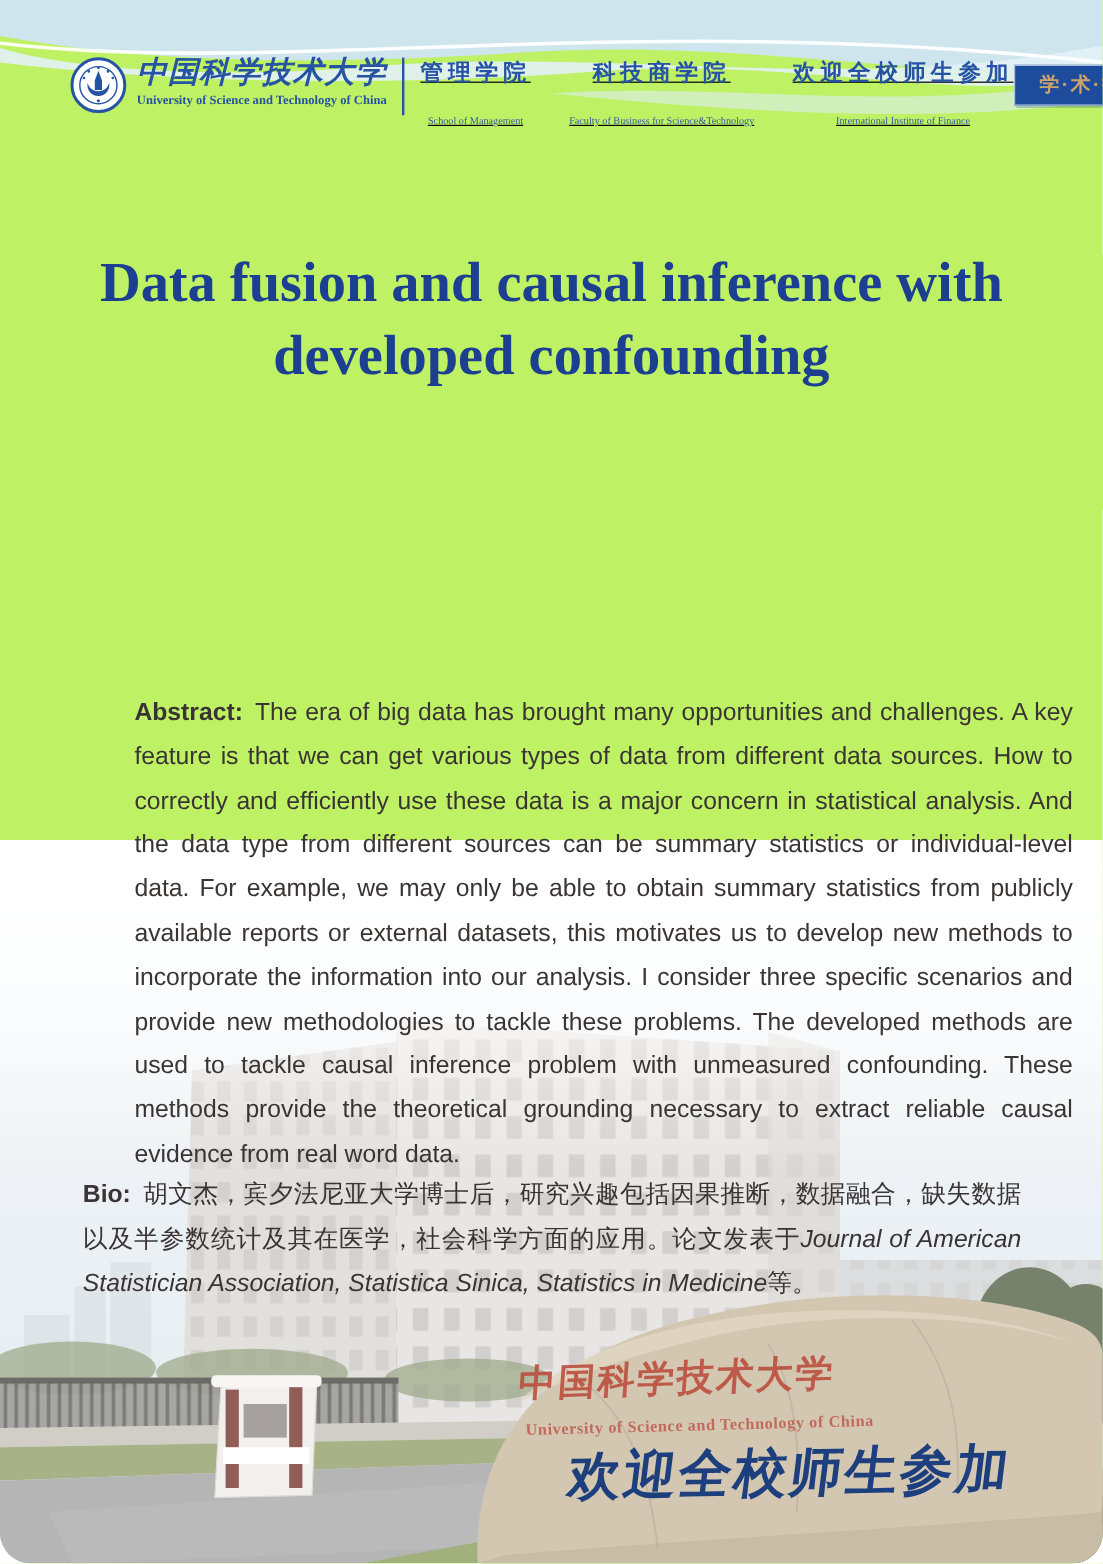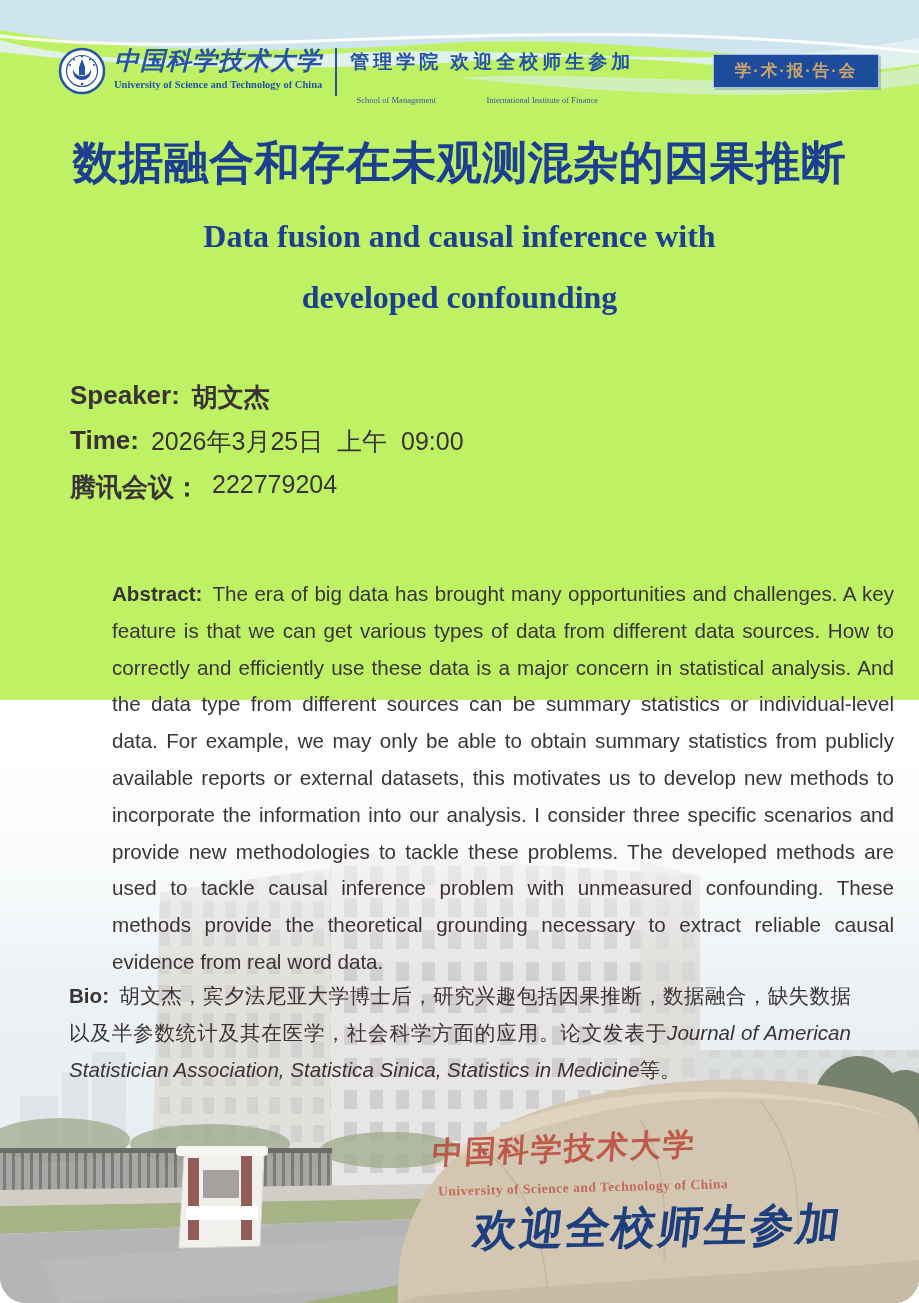--- a/index.html
+++ b/index.html
@@ -22,21 +22,21 @@
   .uni-cn{
     font-family:"Liberation Serif","DejaVu Serif",serif;
     font-size:25px;font-weight:900;letter-spacing:1px;line-height:30px;
     font-style:italic;white-space:nowrap;
   }
   .uni-en{
     font-family:"Liberation Serif","DejaVu Serif",serif;
     font-size:10.5px;font-weight:700;line-height:13px;white-space:nowrap;margin-top:2px;
   }
   .hdr-divider{width:2px;height:48px;background:#2653a3;margin:2px 13px 0 13px;flex:0 0 auto;}
-  .depts{display:flex;gap:8px;margin-top:4px;}
+  .depts{display:flex;gap:32px;margin-top:4px;text-decoration:underline;}
   .dept{text-align:center;}
   .dept-cn{
     font-family:"Liberation Serif","DejaVu Serif",serif;
     font-size:19px;font-weight:700;letter-spacing:4px;color:#2653a3;
     line-height:24px;white-space:nowrap;
   }
   .dept-en{
     font-family:"Liberation Serif","DejaVu Serif",serif;
     font-size:8.5px;color:#35589f;line-height:12px;white-space:nowrap;margin-top:20px;
   }
@@ -51,21 +51,21 @@
   .title-cn{
     position:absolute;top:134px;left:0;width:919px;z-index:4;
     text-align:center;color:#1d3f92;
     font-family:"Liberation Serif","DejaVu Serif",serif;
     font-size:45px;font-weight:900;letter-spacing:0.5px;line-height:58px;margin:0;
   }
   .title-en{
     position:absolute;top:206px;left:0;width:919px;z-index:4;
     text-align:center;color:#1d3f92;
     font-family:"Liberation Serif","DejaVu Serif",serif;
-    font-size:32px;font-weight:700;line-height:61px;margin:0;
+    font-size:47px;font-weight:700;line-height:61px;margin:0;
   }
   
   .info{position:absolute;top:380px;left:70px;z-index:4;color:#39３;color:#3a3334;}
   .info-row{height:45px;display:flex;align-items:flex-start;}
   .info-label{font-size:26px;font-weight:700;color:#3a3334;white-space:pre;}
   .info-value{font-size:25px;color:#3a3334;margin-left:12px;white-space:pre;}
   .info-value.bold{font-weight:700;font-size:26px;}
   
   .para{
     position:absolute;left:69px;width:782px;z-index:4;margin:0;
@@ -139,47 +139,36 @@
     </div>
 
     <div class="hdr-divider"></div>
 
     <div class="depts">
       <div class="dept">
         <div class="dept-cn">管理学院</div>
         <div class="dept-en">School of Management</div>
       </div>
       <div class="dept">
+        <div class="dept-cn">科技商学院</div>
+        <div class="dept-en">Faculty of Business for Science&amp;Technology</div>
+      </div>
+      <div class="dept">
         <div class="dept-cn">欢迎全校师生参加</div>
         <div class="dept-en">International Institute of Finance</div>
       </div>
     </div>
 
     <div class="badge">学·术·报·告·会</div>
   </div>
 
-  <h1 class="title-cn">数据融合和存在未观测混杂的因果推断</h1>
   <h2 class="title-en"><span>Data fusion and causal inference with</span><br>
     <span>developed confounding</span>
   </h2>
 
-  <div class="info">
-    <div class="info-row">
-      <span class="info-label">Speaker:</span>
-      <span class="info-value bold">胡文杰</span>
-    </div>
-    <div class="info-row">
-      <span class="info-label">Time:</span>
-      <span class="info-value">2026年3月25日  上午  09:00</span>
-    </div>
-    <div class="info-row">
-      <span class="info-label">腾讯会议：</span>
-      <span class="info-value">222779204</span>
-    </div>
-  </div>
 
   <p class="para abstract"><span class="plabel">Abstract:</span><span>The era of big data has brought many opportunities and challenges. A key feature is that we can get various types of data from different data sources. How to correctly and efficiently use these data is a major concern in statistical analysis. And the data type from different sources can be summary statistics or individual-level data. For example, we may only be able to obtain summary statistics from publicly available reports or external datasets, this motivates us to develop new methods to incorporate the information into our analysis. I consider three specific scenarios and provide new methodologies to tackle these problems. The developed methods are used to tackle causal inference problem with unmeasured confounding. These methods provide the theoretical grounding necessary to extract reliable causal evidence from real word data.</span></p>
 
   <div class="photo">
     <svg viewBox="0 0 919 603" preserveAspectRatio="none">
       <defs>
         <linearGradient id="sky" x1="0" y1="0" x2="0" y2="1">
           <stop offset="0" stop-color="#f7fafb"></stop>
           <stop offset="0.55" stop-color="#e8eef2"></stop>
           <stop offset="1" stop-color="#dde7ed"></stop>

